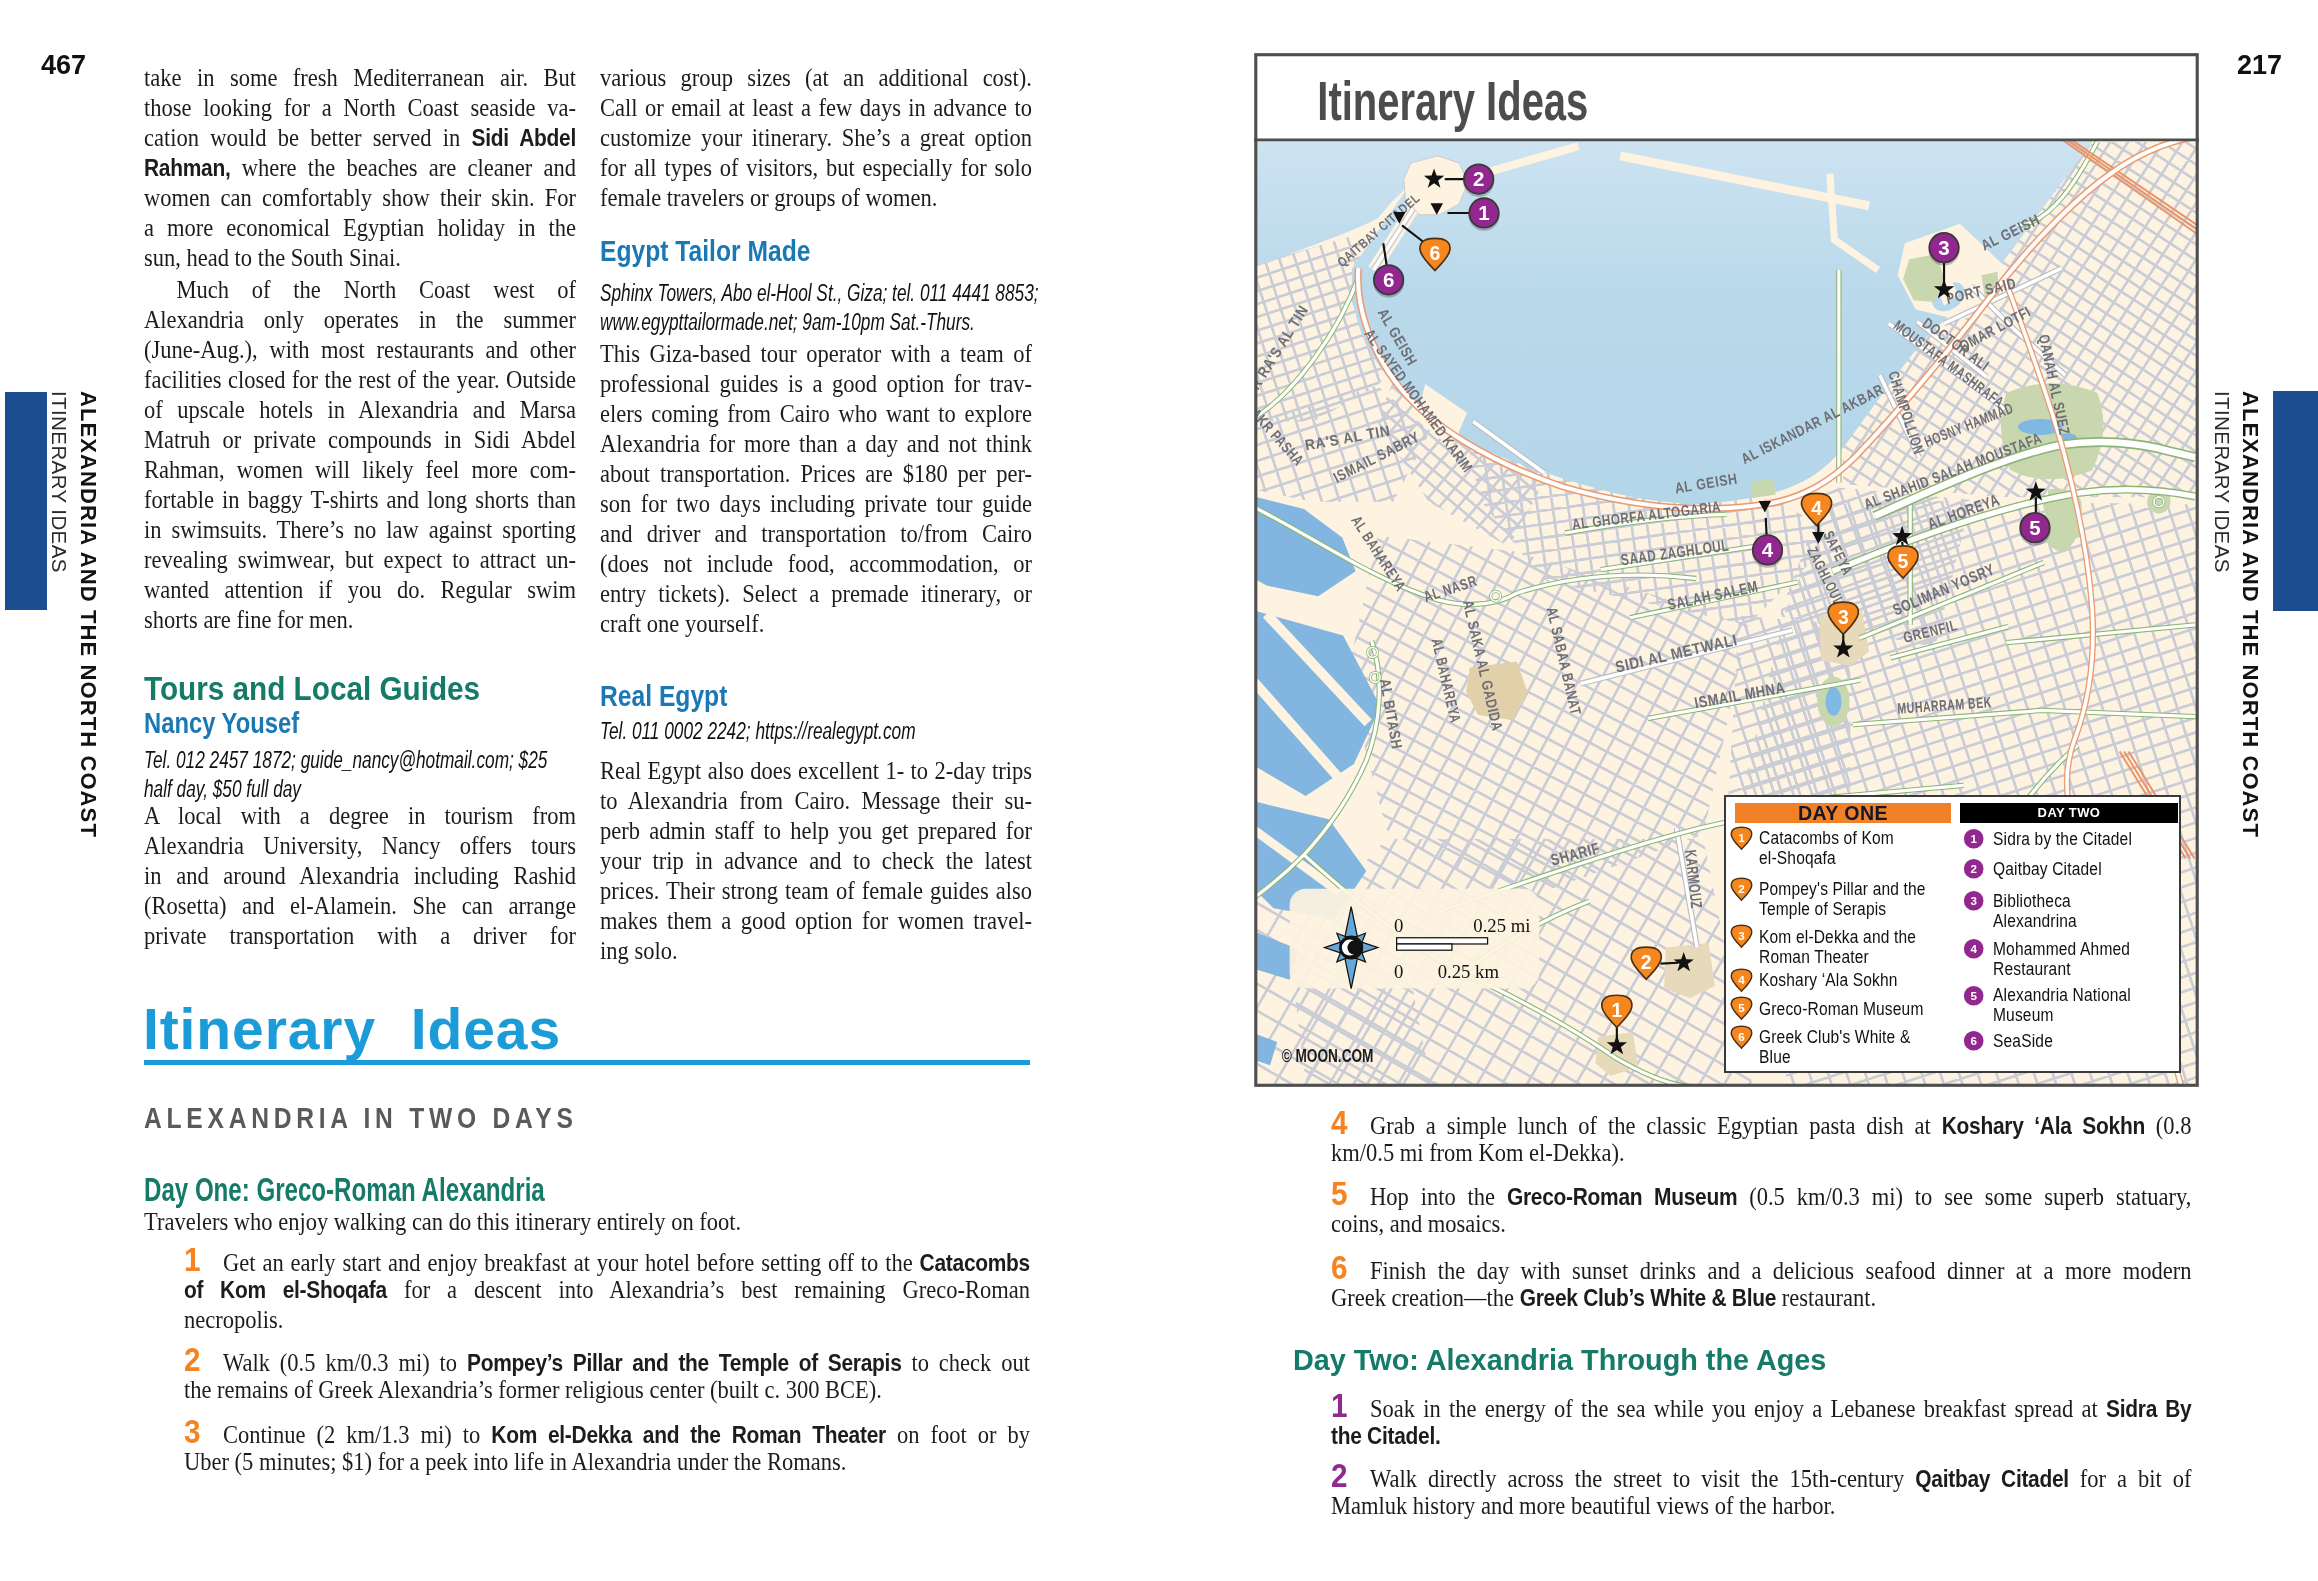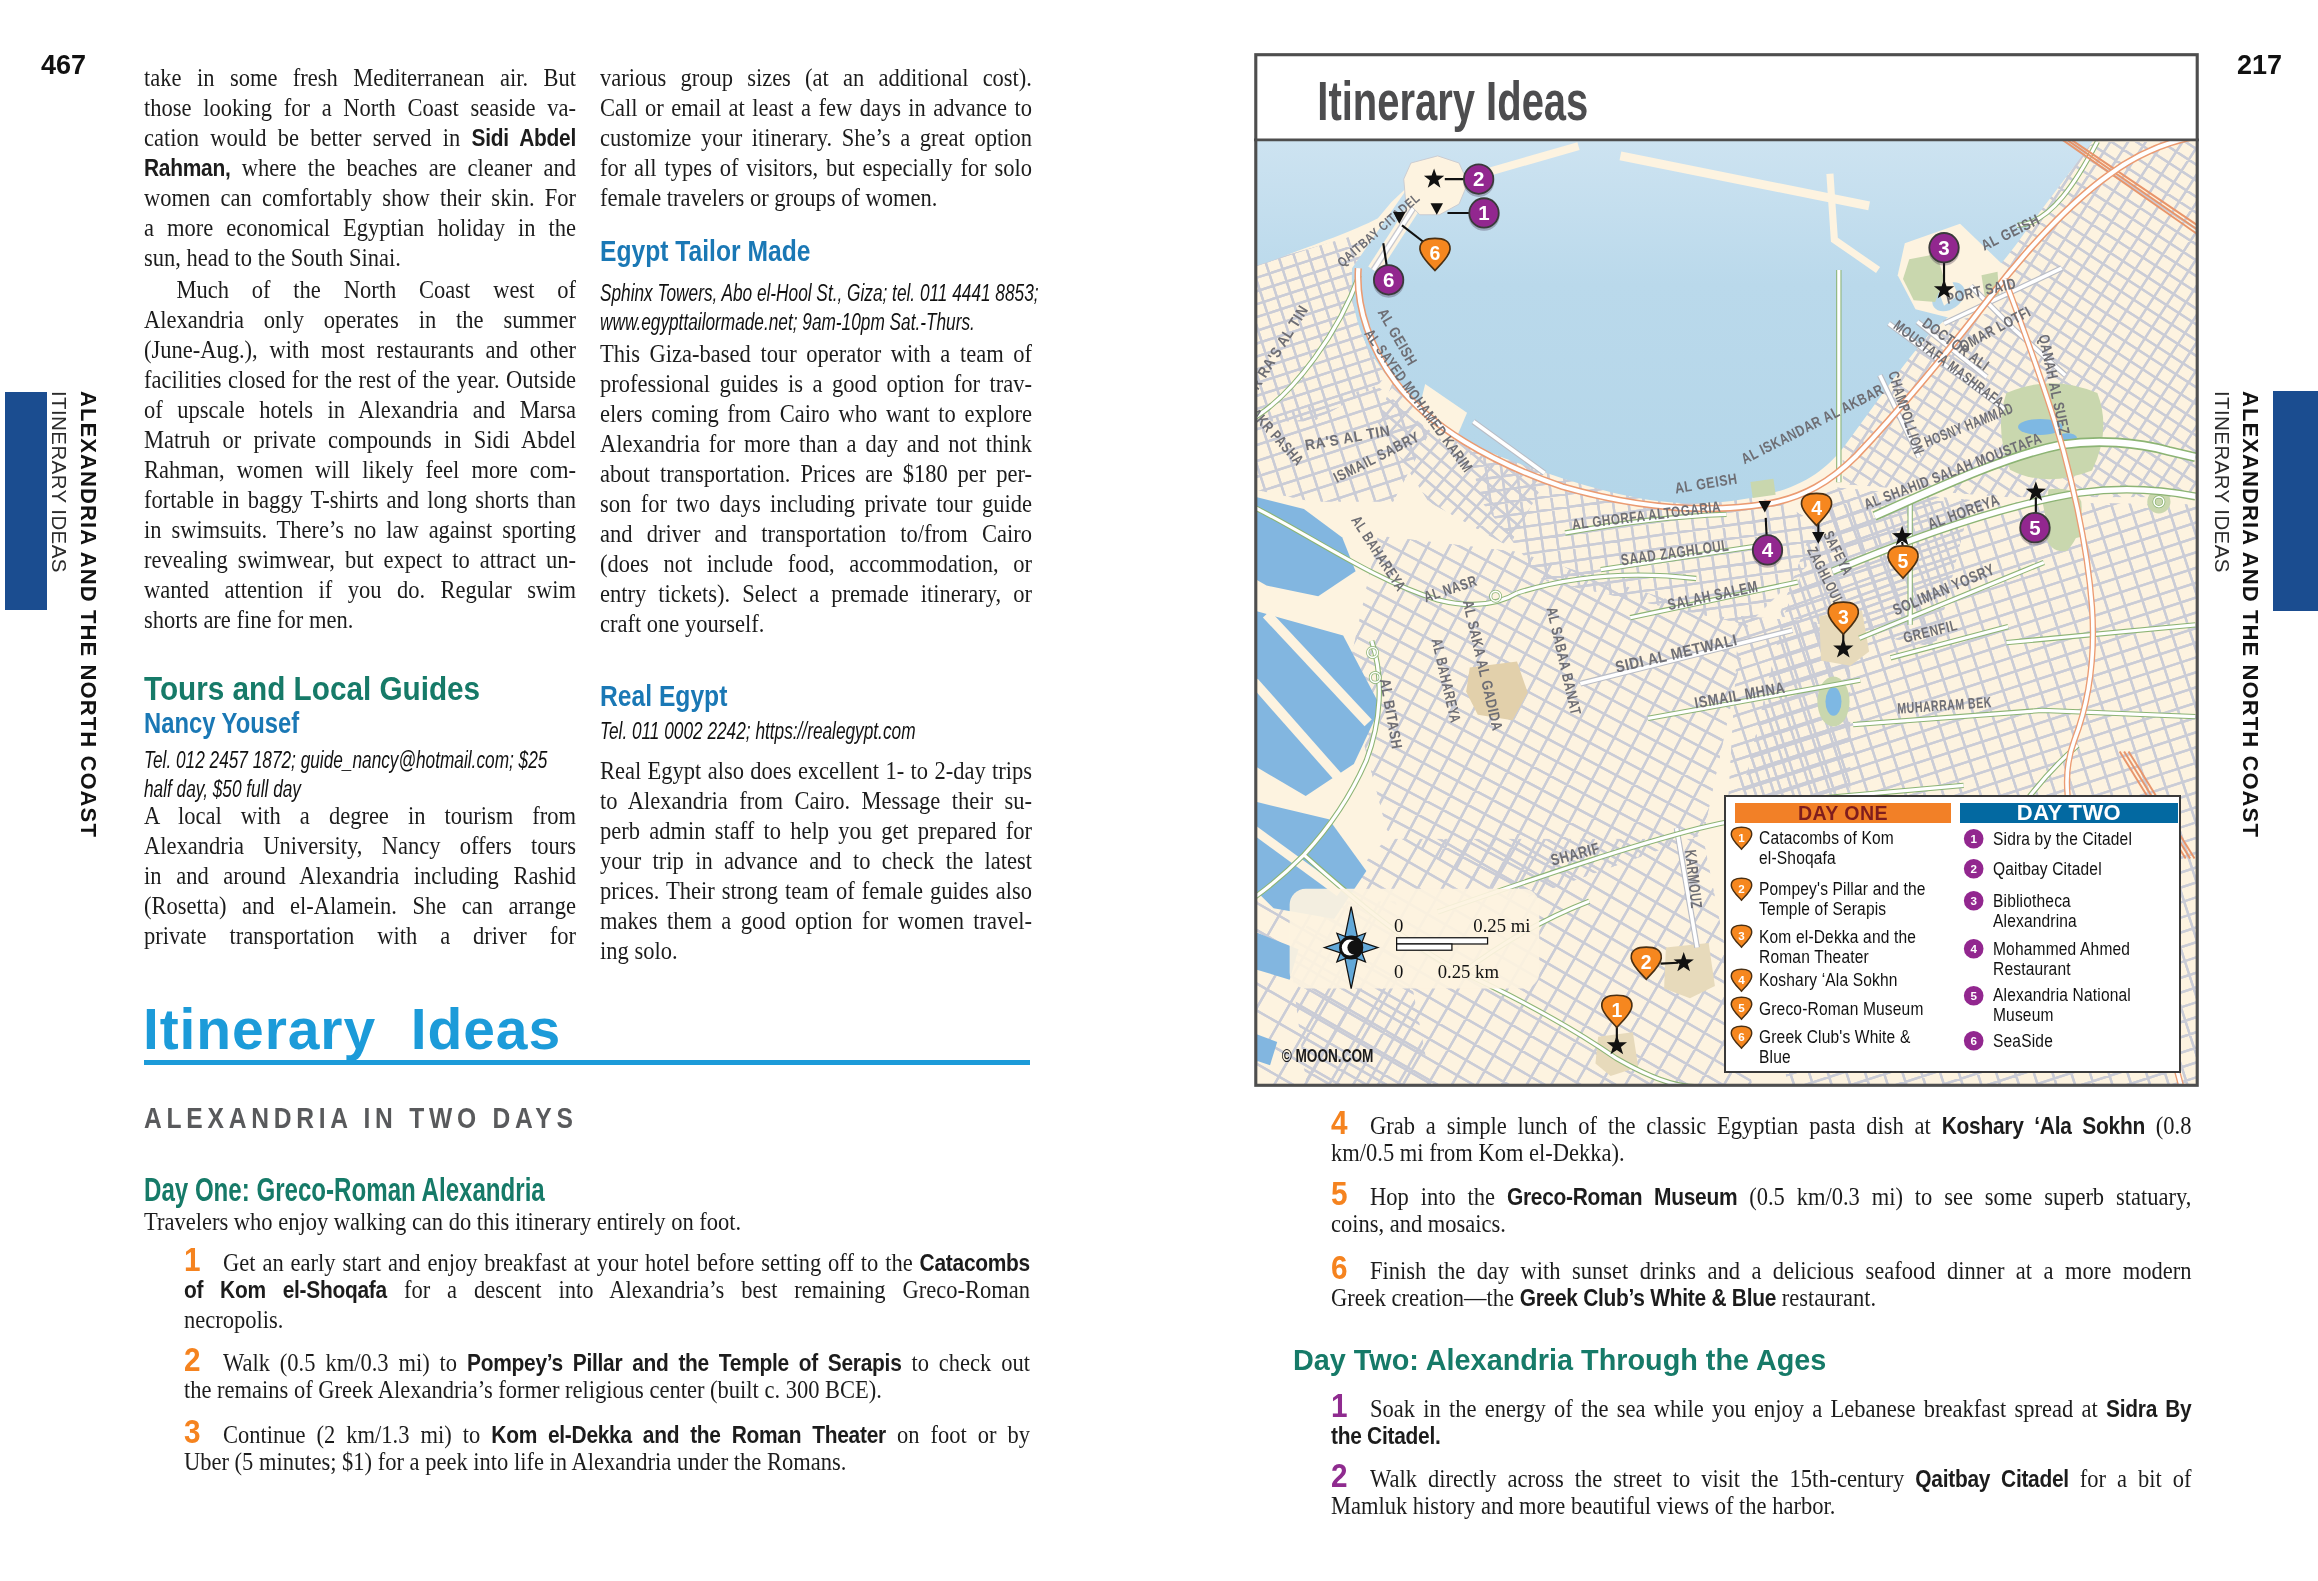--- a/index.html
+++ b/index.html
@@ -554,23 +554,23 @@
 
 <text x="1437" y="1190" font-family="Liberation Sans,sans-serif" font-weight="700" font-size="21" fill="#1a1a1a" textLength="103" lengthAdjust="spacingAndGlyphs">© MOON.COM</text>
 </g>
 
 <rect x="1408" y="60.5" width="1056" height="1156" fill="none" stroke="#4e4e4e" stroke-width="3.5"></rect>
 <line x1="1406" y1="156" x2="2466" y2="156" stroke="#4e4e4e" stroke-width="3"></line>
 </svg>
 
 <div class="abs" style="left:1724px;top:795px;width:457px;height:278px;background:#fff;border:2.7px solid #3a3a3a"></div>
 
-<div class="abs" style="left:1735px;top:803px;width:216px;height:19.6px;background:#f28027;color:#7f1d1d;font-family:'Liberation Sans',sans-serif;font-weight:700;font-size:19.6px;text-align:center;line-height:20.5px;letter-spacing:0.4px">DAY ONE</div>
-
-<div class="abs" style="left:1960px;top:803px;width:218px;height:19.6px;background:#0369a1;color:#fff;font-family:'Liberation Sans',sans-serif;font-weight:700;font-size:22px;text-align:center;line-height:20.5px;letter-spacing:0.4px">DAY TWO</div>
+<div class="abs" style="left:1735px;top:803px;width:216px;height:19.6px;background:#f28027;color:#0f172a;font-family:'Liberation Sans',sans-serif;font-weight:700;font-size:19.6px;text-align:center;line-height:20.5px;letter-spacing:0.4px">DAY ONE</div>
+
+<div class="abs" style="left:1960px;top:803px;width:218px;height:19.6px;background:#000000;color:#fff;font-family:'Liberation Sans',sans-serif;font-weight:700;font-size:13px;text-align:center;line-height:20.5px;letter-spacing:0.4px">DAY TWO</div>
 
 <svg class="abs" style="left:1729px;top:826px" width="25" height="25" viewBox="-14 -14 28 28">
     <path d="M0,12 C-3,8.6 -10.9,1.7 -11.4,-4 C-12,-10.9 -6.3,-12.6 0,-12.6 C6.3,-12.6 12,-10.9 11.4,-4 C10.9,1.7 3,8.6 0,12 Z" fill="#f6871f" stroke="#4a3014" stroke-width="1.6"></path>
     <text x="0" y="3.5" text-anchor="middle" font-family="Liberation Sans,sans-serif" font-weight="700" font-size="13" fill="#fff">1</text>
   </svg>
 <div class="abs" style="left:1759px;top:828px;width:225px;font-family:'Liberation Sans',sans-serif;font-size:18.3px;line-height:19.6px;color:#111;letter-spacing:0.2px;transform:scaleX(0.85);transform-origin:0 0">Catacombs of Kom<br>el-Shoqafa</div>
 <svg class="abs" style="left:1729px;top:877px" width="25" height="25" viewBox="-14 -14 28 28">
     <path d="M0,12 C-3,8.6 -10.9,1.7 -11.4,-4 C-12,-10.9 -6.3,-12.6 0,-12.6 C6.3,-12.6 12,-10.9 11.4,-4 C10.9,1.7 3,8.6 0,12 Z" fill="#f6871f" stroke="#4a3014" stroke-width="1.6"></path>
     <text x="0" y="3.5" text-anchor="middle" font-family="Liberation Sans,sans-serif" font-weight="700" font-size="13" fill="#fff">2</text>
   </svg>

